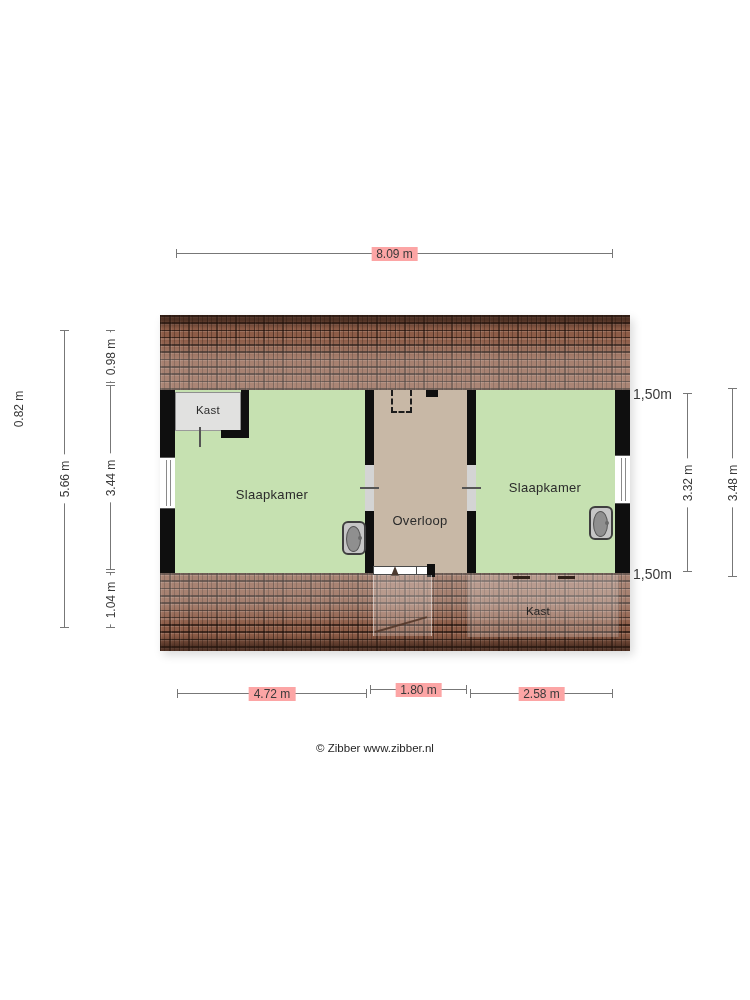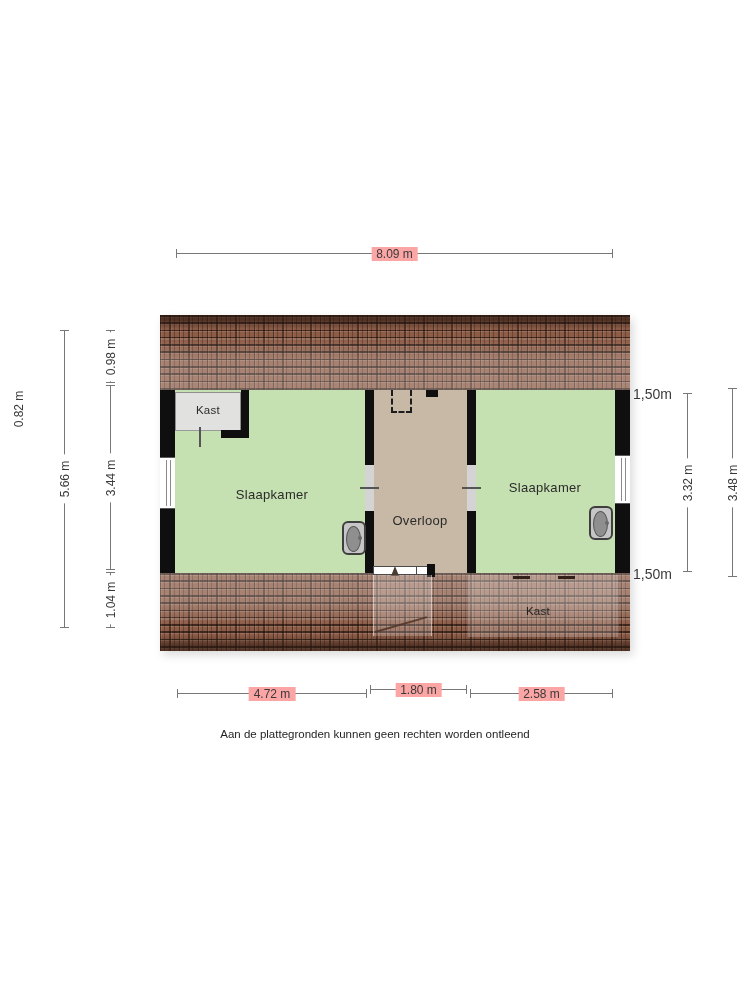--- a/index.html
+++ b/index.html
@@ -159,15 +159,15 @@
       <div class="diag" style="left:1px;top:56px;width:54px;transform:rotate(-16deg);"></div>
     </div>
 
     <div class="overlay-light" style="left:307px;top:260px;width:150px;height:62px;border-left:1px solid rgba(0,0,0,.18);border-right:1px solid rgba(0,0,0,.18);">
       <div style="position:absolute;left:45px;top:1px;width:17px;height:3px;background:#32211a;"></div>
       <div style="position:absolute;left:90px;top:1px;width:17px;height:3px;background:#32211a;"></div>
       <span class="room-label small-label" style="left:70px;top:36px;color:#1f1f1f;">Kast</span>
     </div>
   </div>
 
-  <div class="footer" style="top:728px;">Aan de plattegronden kunnen geen rechten worden ontleend</div>
+  <div class="footer" style="top:742px;">© Zibber www.zibber.nl</div>
 
 </div>
 
 </body></html>

